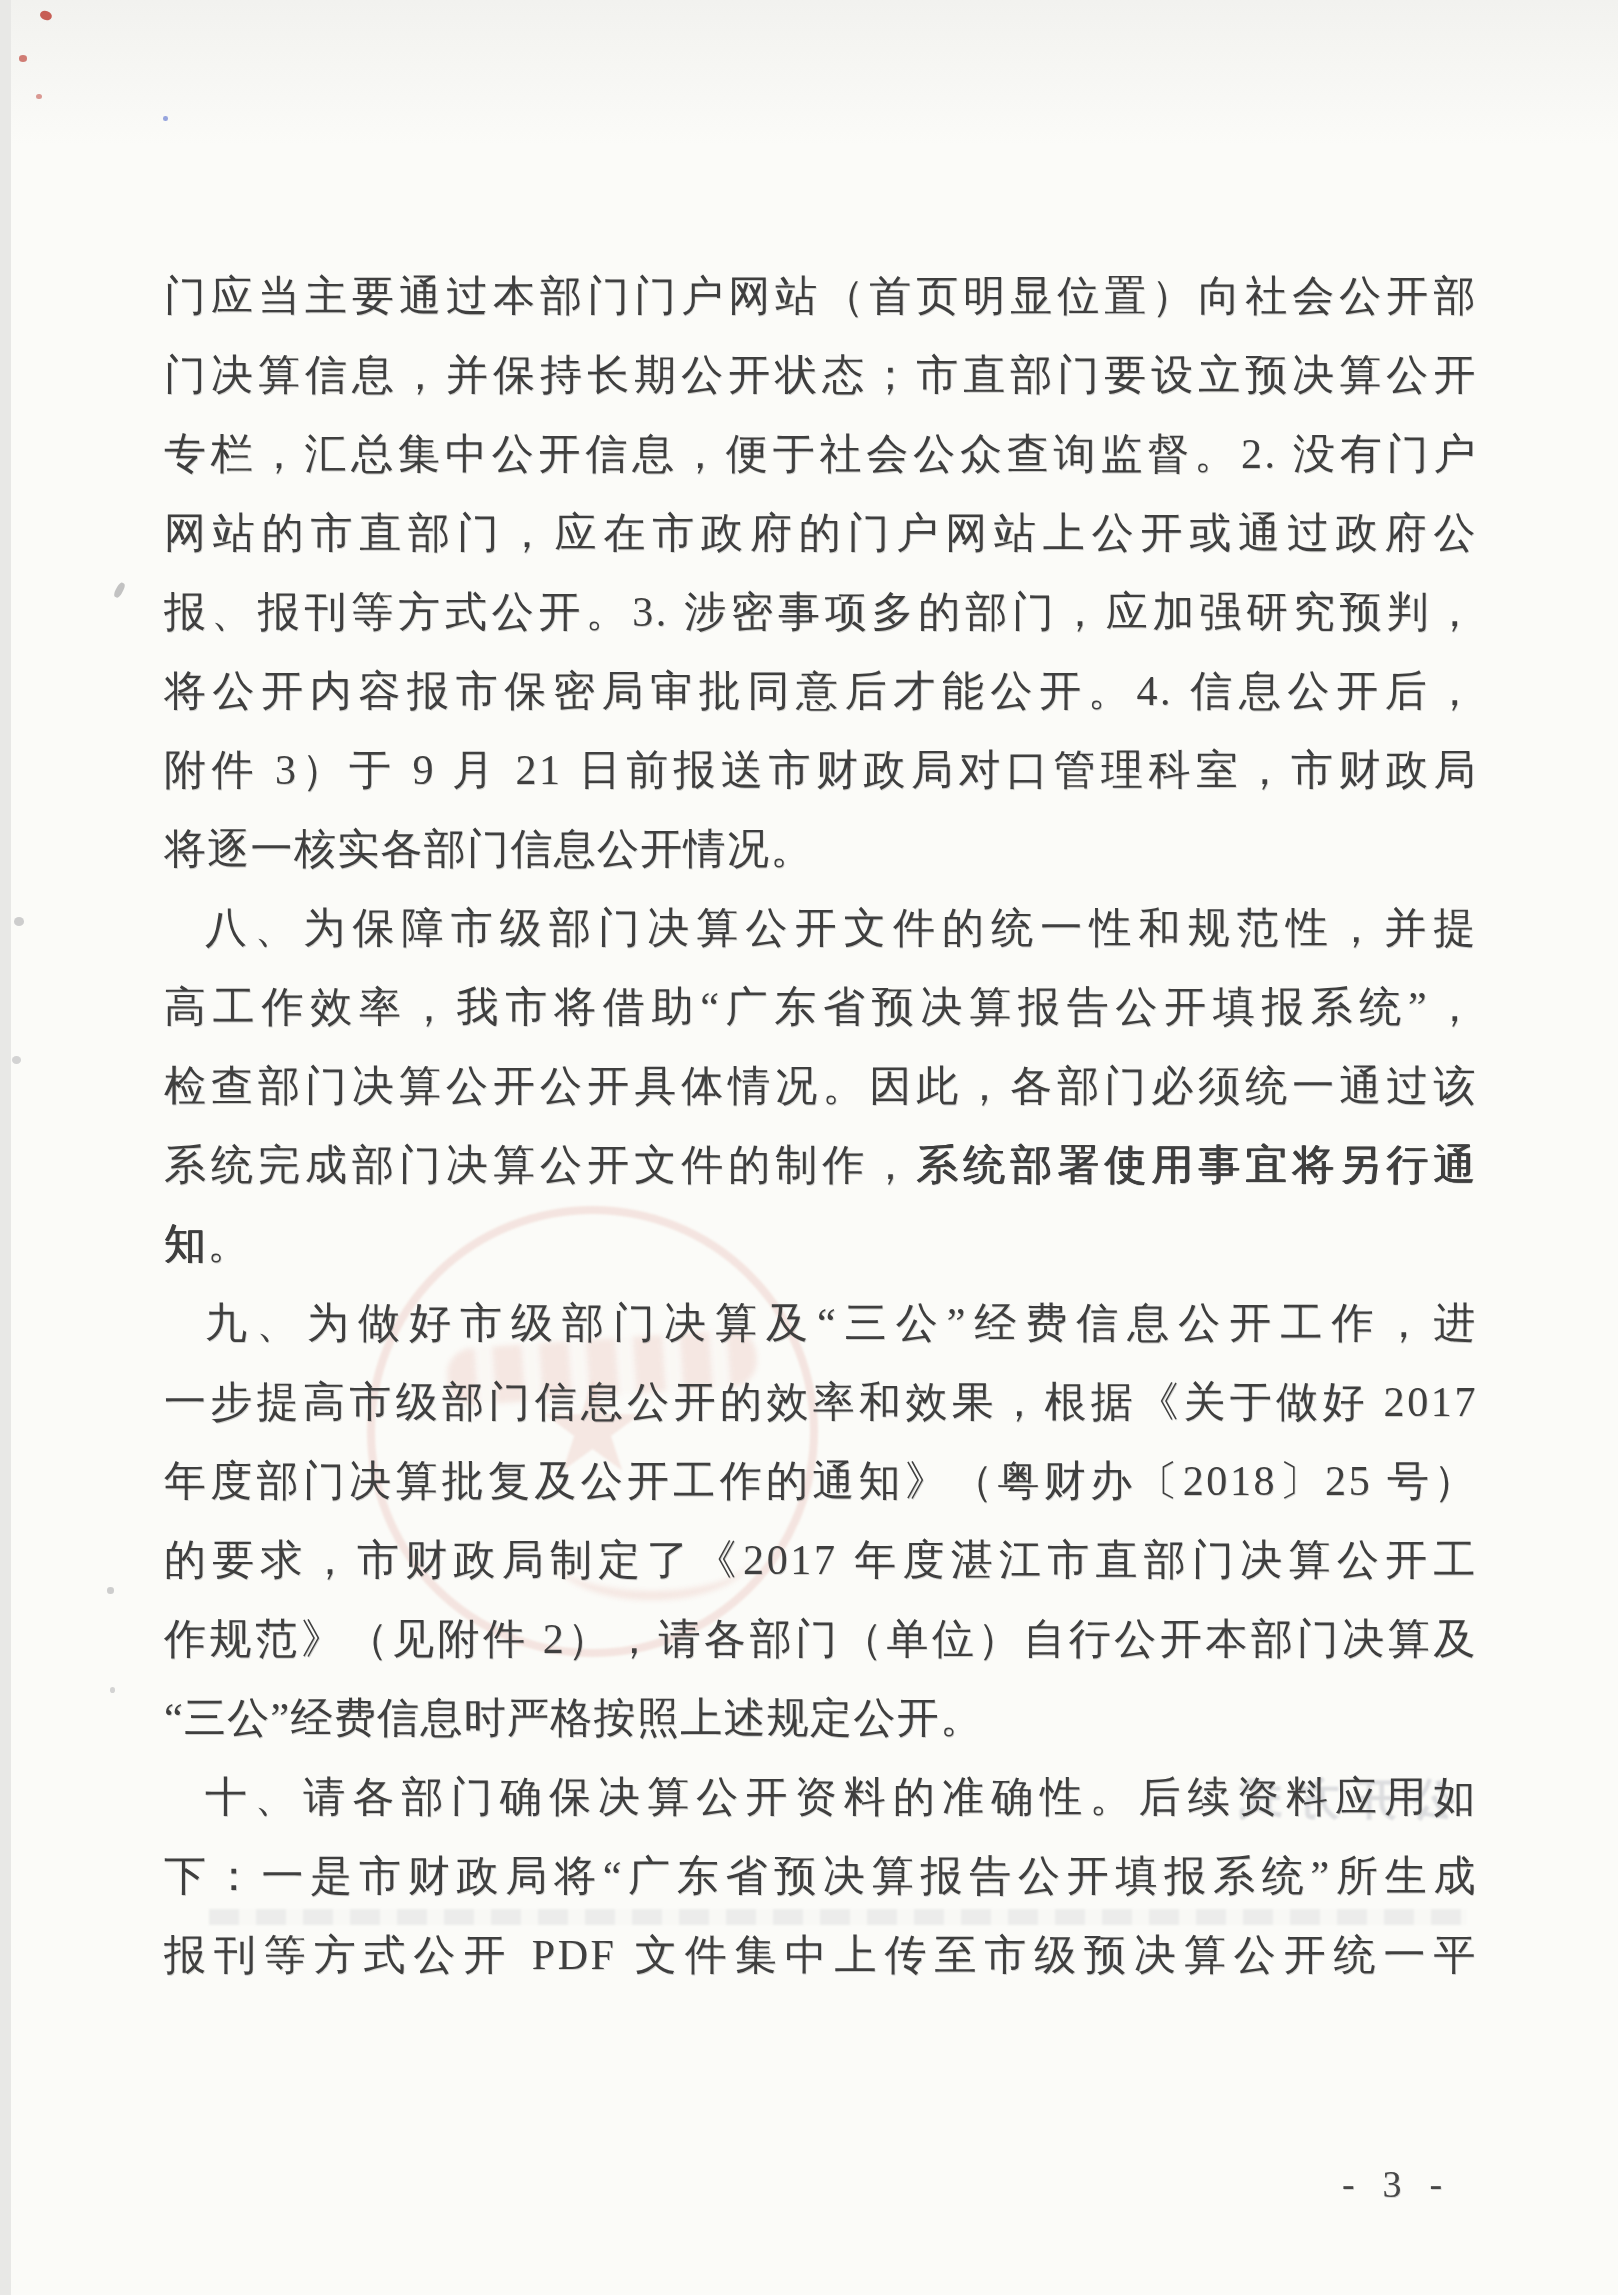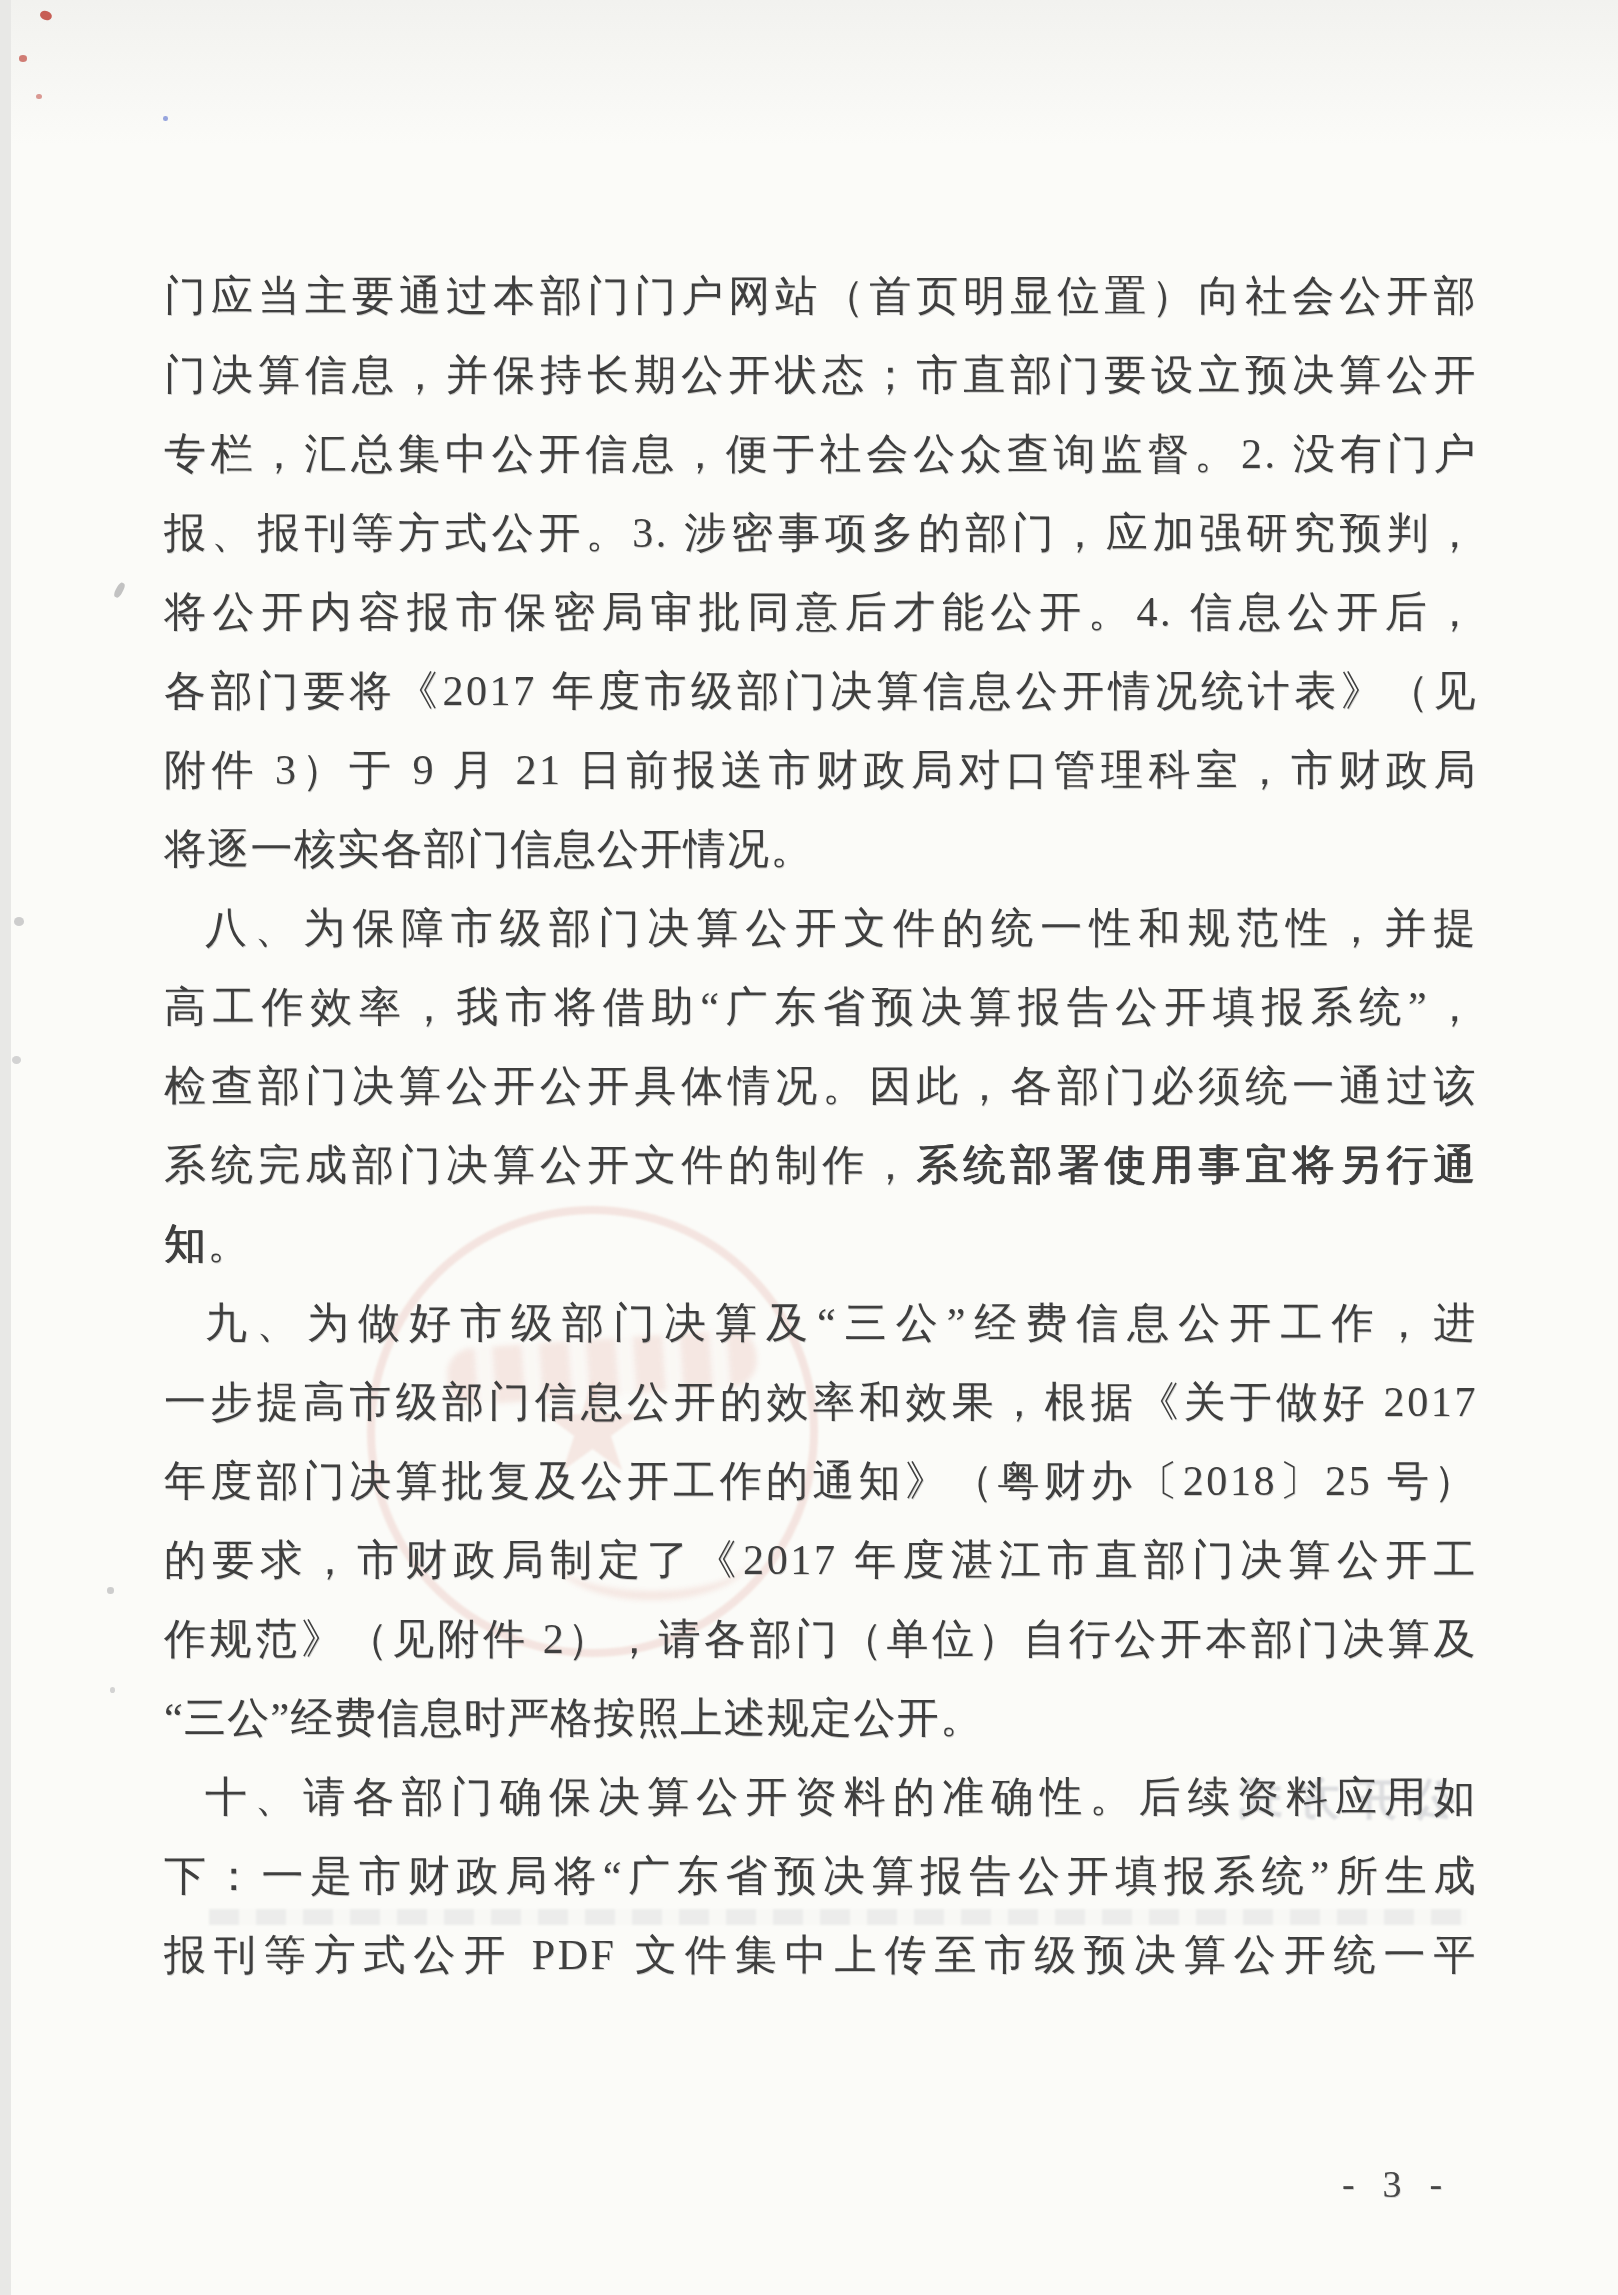--- a/index.html
+++ b/index.html
@@ -100,23 +100,23 @@
     <div class="stamp-blob-bottom"></div>
   </div>
 
   <div class="bleed-text">公开方式</div>
   <div class="bleed-streak"></div>
 
   <div id="text-block" class="text-block">
       <div class="line"><span>门应当主要通过本部门门户网站（首页明显位置）向社会公开部</span></div>
       <div class="line"><span>门决算信息，并保持长期公开状态；市直部门要设立预决算公开</span></div>
       <div class="line"><span>专栏，汇总集中公开信息，便于社会公众查询监督。2. 没有门户</span></div>
+      <div class="line"><span>网站的市直部门，应在市政府的门户网站上公开或通过政府公</span></div>
       <div class="line"><span>报、报刊等方式公开。3. 涉密事项多的部门，应加强研究预判，</span></div>
       <div class="line"><span>将公开内容报市保密局审批同意后才能公开。4. 信息公开后，</span></div>
-      <div class="line"><span>各部门要将《2017 年度市级部门决算信息公开情况统计表》（见</span></div>
       <div class="line"><span>附件 3）于 9 月 21 日前报送市财政局对口管理科室，市财政局</span></div>
       <div class="line nofill"><span>将逐一核实各部门信息公开情况。</span></div>
       <div class="line indent"><span>八、为保障市级部门决算公开文件的统一性和规范性，并提</span></div>
       <div class="line"><span>高工作效率，我市将借助“广东省预决算报告公开填报系统”，</span></div>
       <div class="line"><span>检查部门决算公开公开具体情况。因此，各部门必须统一通过该</span></div>
       <div class="line"><span>系统完成部门决算公开文件的制作，</span><span class="bold">系统部署使用事宜将另行通</span></div>
       <div class="line nofill"><span class="bold">知</span><span>。</span></div>
       <div class="line indent"><span>九、为做好市级部门决算及“三公”经费信息公开工作，进</span></div>
       <div class="line"><span>一步提高市级部门信息公开的效率和效果，根据《关于做好 2017</span></div>
       <div class="line"><span>年度部门决算批复及公开工作的通知》（粤财办〔2018〕25 号）</span></div>

